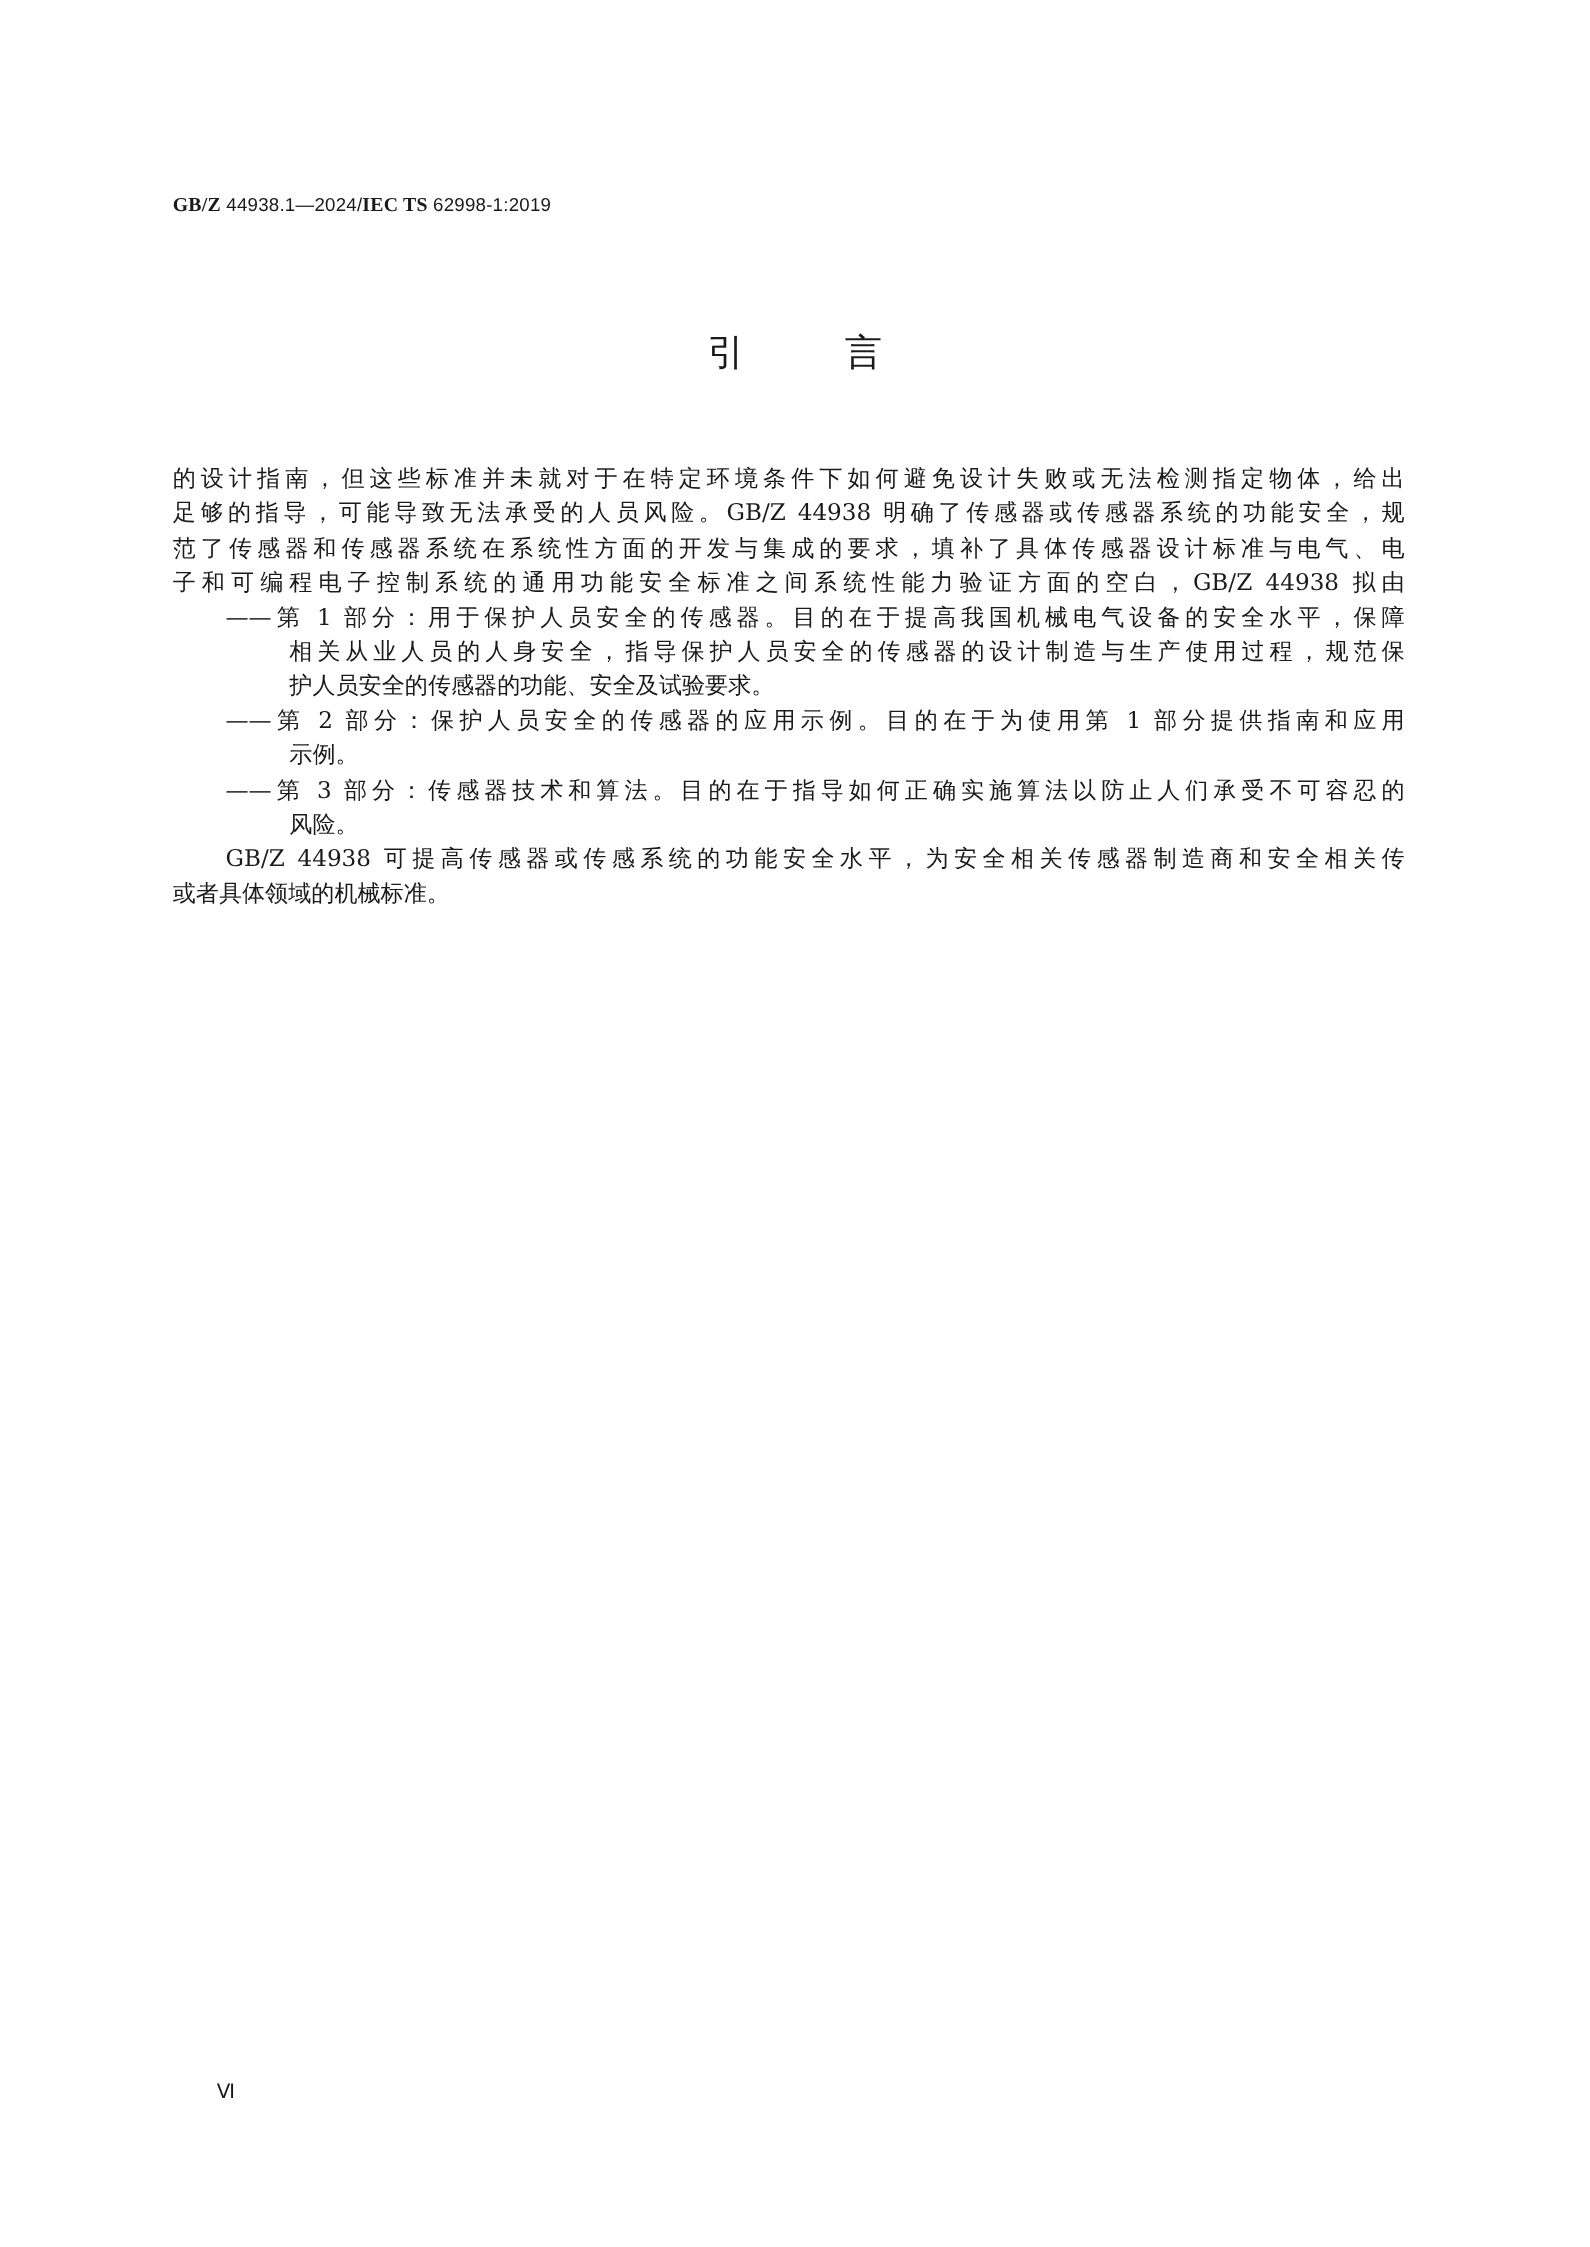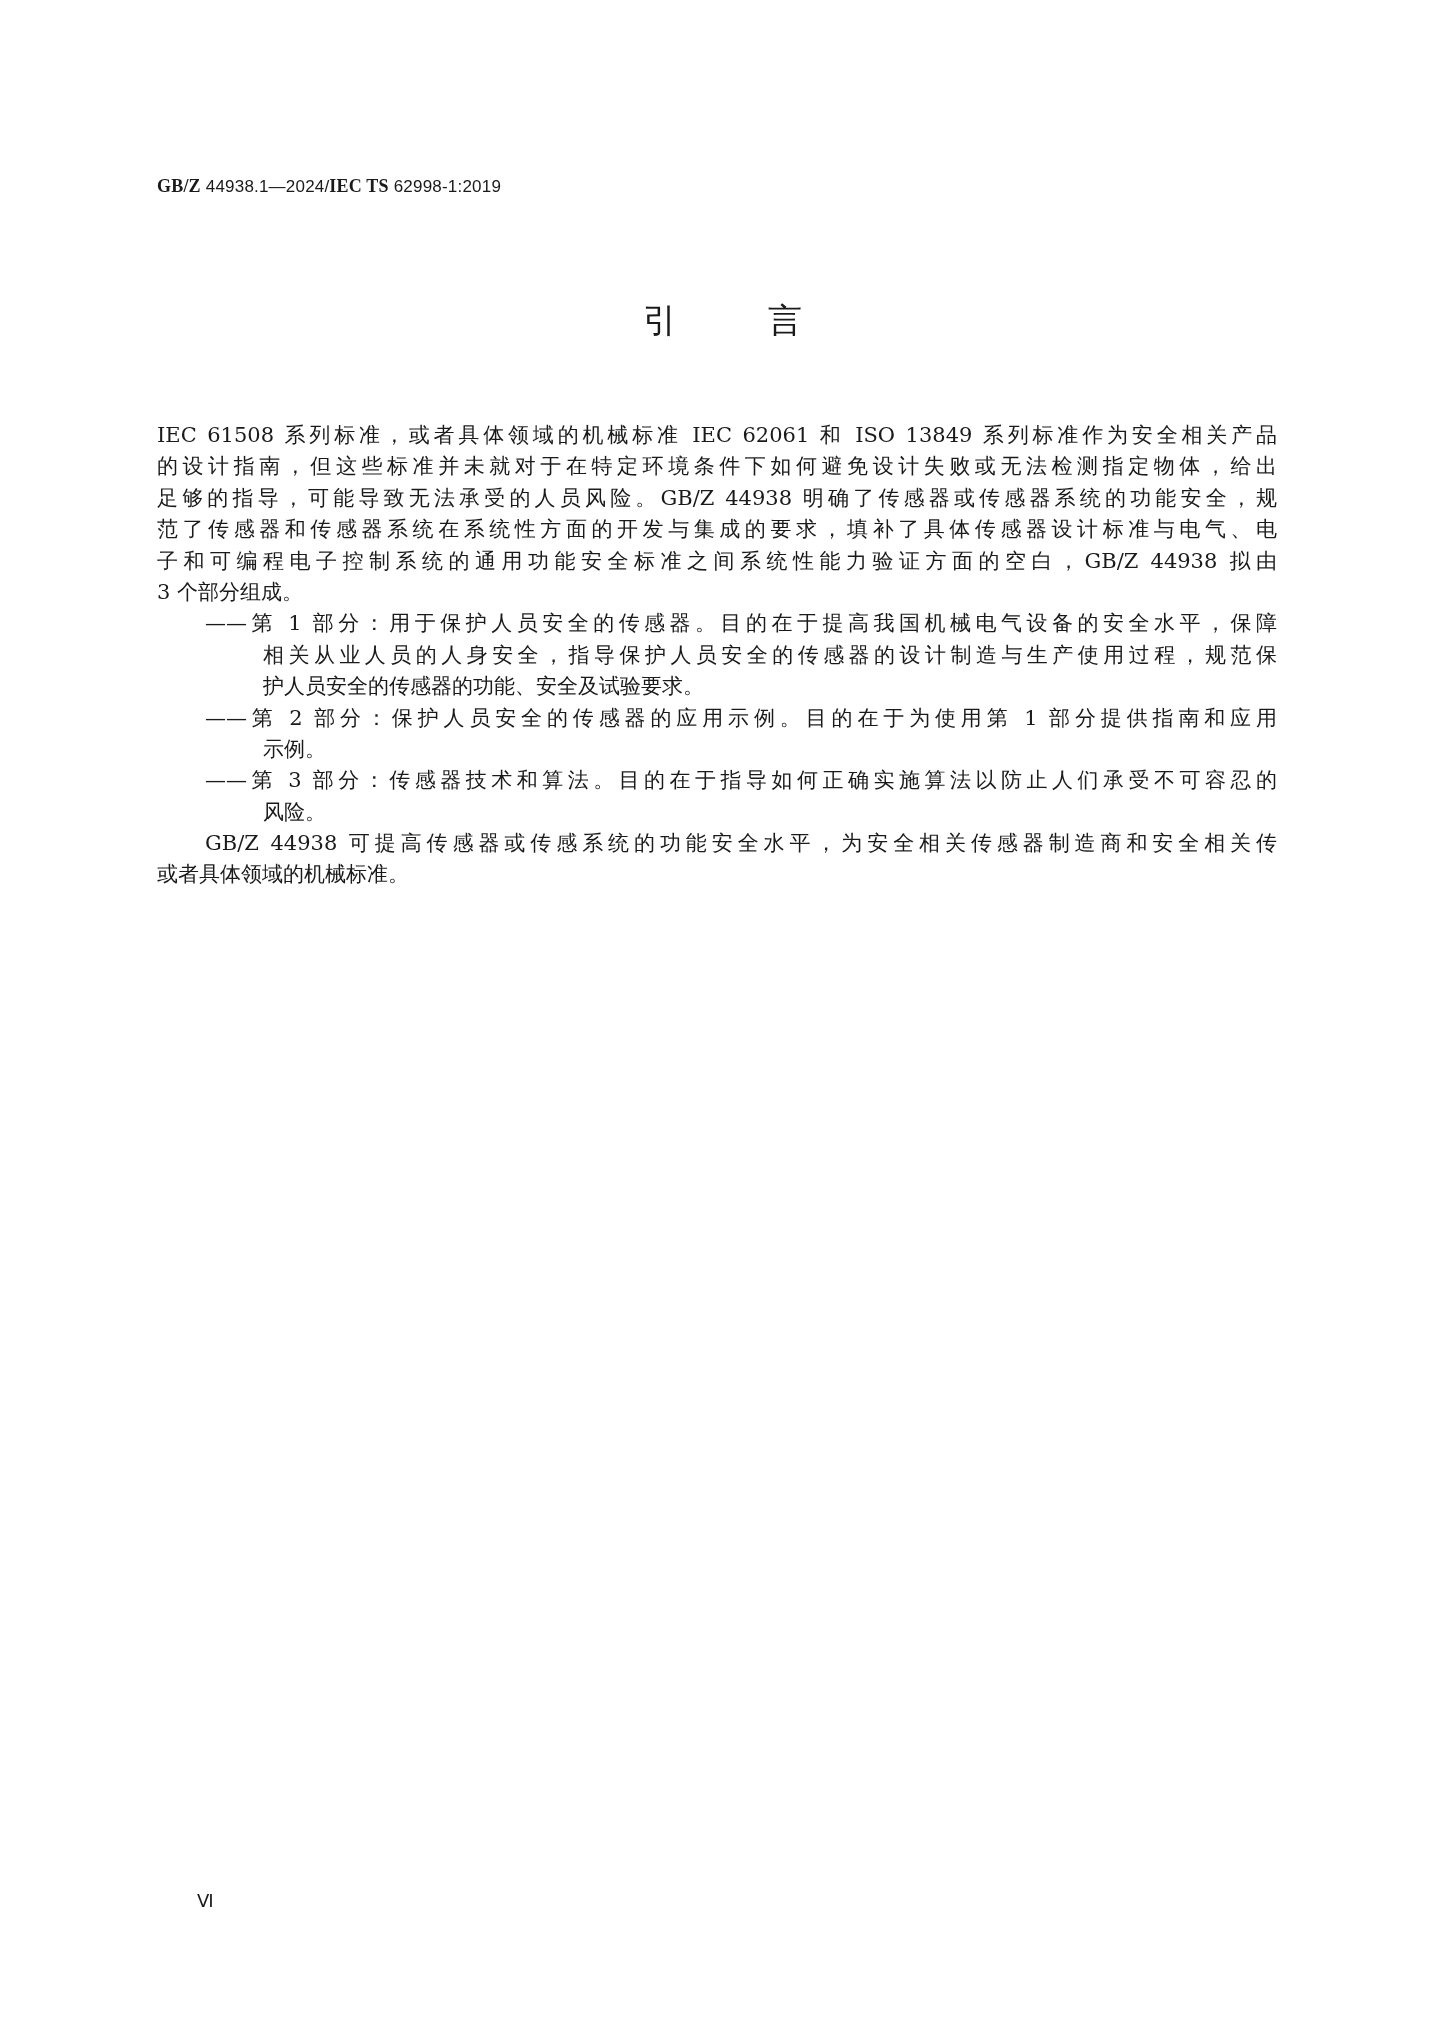--- a/index.html
+++ b/index.html
@@ -25,26 +25,24 @@
   <span>62998-1:2019</span>
 </div>
 
 <div class="title">
   <span>引</span>
   <span>言</span>
 </div>
 
 <div class="body-text">
   <div>
-    <div class="line">IEC 61508 系列标准，或者具体领域的机械标准 IEC 62061 和 ISO 13849 系列标准作为安全相关产品</div>
     <div class="line">的设计指南，但这些标准并未就对于在特定环境条件下如何避免设计失败或无法检测指定物体，给出</div>
     <div class="line">足够的指导，可能导致无法承受的人员风险。GB/Z 44938 明确了传感器或传感器系统的功能安全，规</div>
     <div class="line">范了传感器和传感器系统在系统性方面的开发与集成的要求，填补了具体传感器设计标准与电气、电</div>
     <div class="line">子和可编程电子控制系统的通用功能安全标准之间系统性能力验证方面的空白，GB/Z 44938 拟由</div>
-    <div class="line last">3 个部分组成。</div>
   </div>
 
   <div>
     <div>
       <div class="line dash-item">——第 1 部分：用于保护人员安全的传感器。目的在于提高我国机械电气设备的安全水平，保障</div>
       <div class="line indent2">相关从业人员的人身安全，指导保护人员安全的传感器的设计制造与生产使用过程，规范保</div>
       <div class="line indent2 last">护人员安全的传感器的功能、安全及试验要求。</div>
     </div>
     <div>
       <div class="line dash-item">——第 2 部分：保护人员安全的传感器的应用示例。目的在于为使用第 1 部分提供指南和应用</div>

